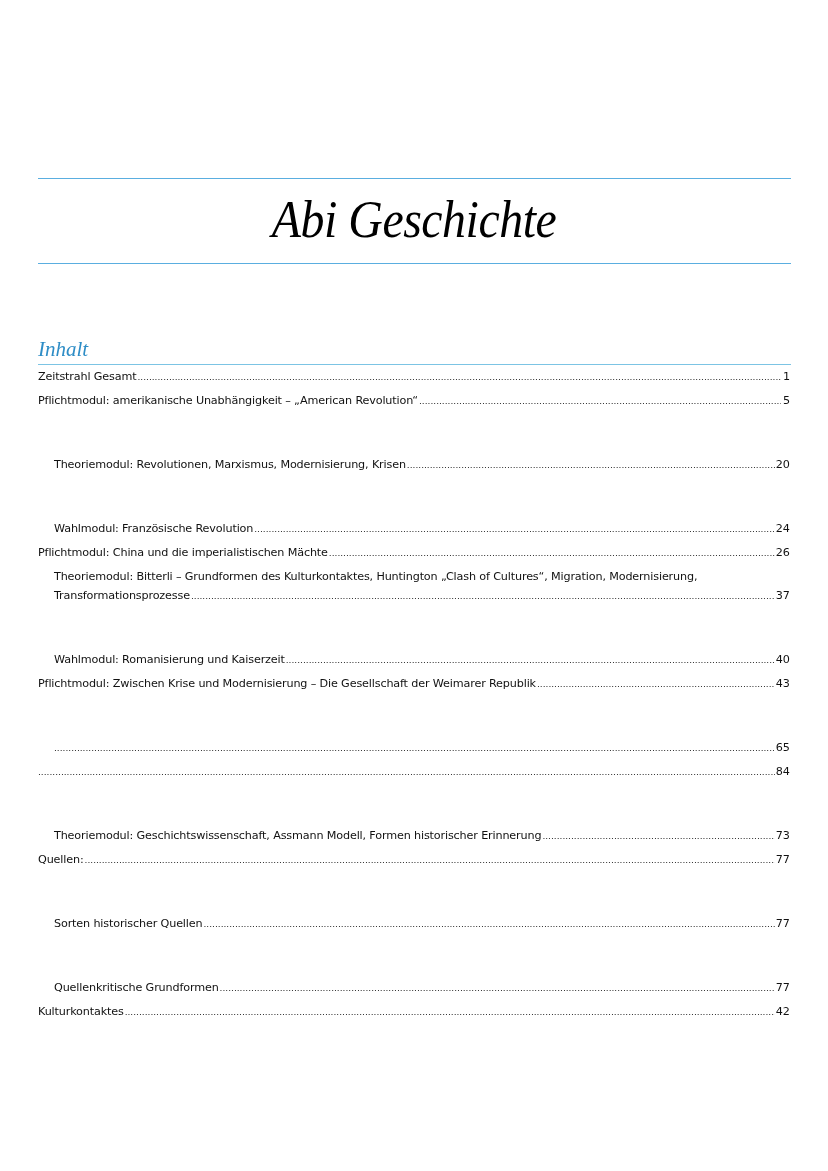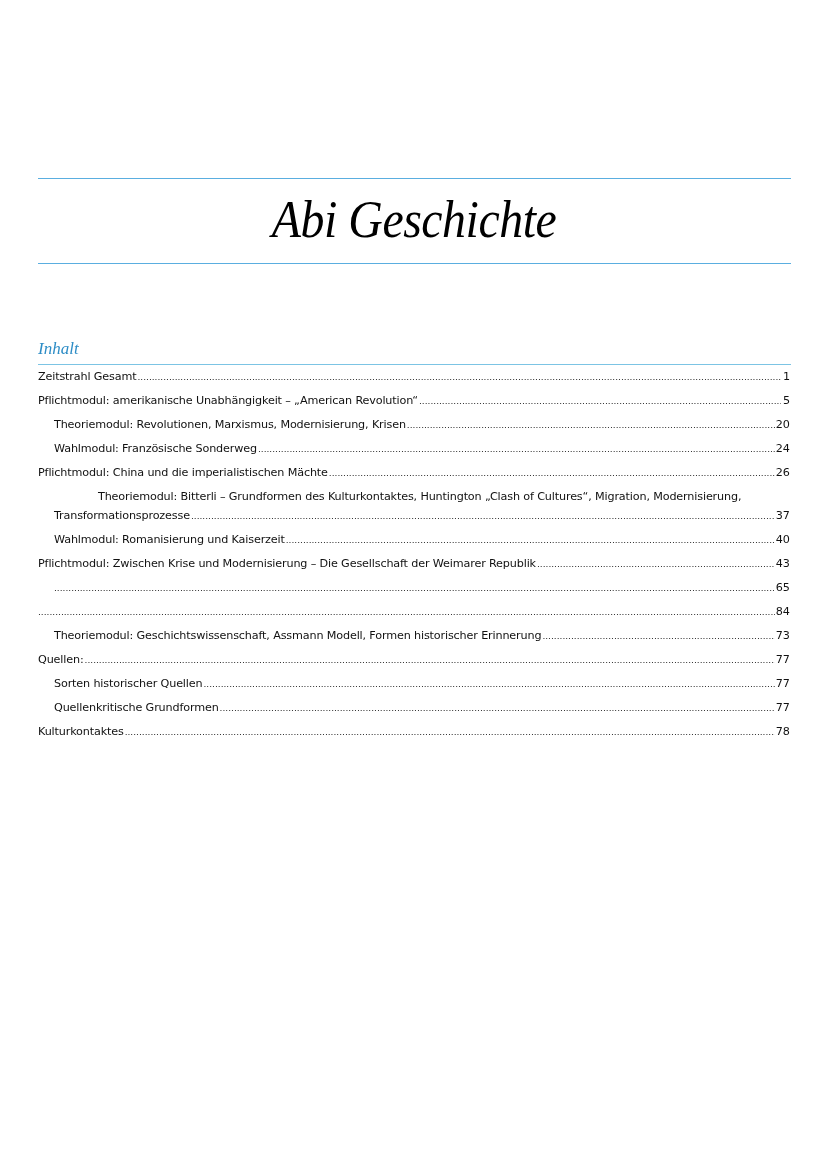--- a/index.html
+++ b/index.html
@@ -8,34 +8,34 @@
     .rule-top { top: 178px; }
     .rule-bottom { top: 263px; }
     .title {
       position: absolute; top: 188px; left: 0; width: 828px; text-align: center;
       font-family: "Liberation Serif", serif; font-style: italic; font-size: 52px;
       color: #000; letter-spacing: -0.5px; line-height: 64px;
       transform: scaleX(0.92);
     }
     .toc-heading {
       position: absolute; top: 336px; left: 38px;
-      font-family: "Liberation Serif", serif; font-style: italic; font-size: 17px;
+      font-family: "Liberation Serif", serif; font-style: italic; font-size: 21px;
       color: #2e8dc6; line-height: 26px;
     }
     .toc-rule { position: absolute; top: 364px; left: 38px; width: 753px; border-top: 1px solid #7cc4e4; }
     .toc { position: absolute; top: 366px; left: 38px; width: 752px; font-family: "DejaVu Sans", sans-serif; font-size: 11.2px; color: #111; }
     .entry { position: relative; display: flex; align-items: flex-end; line-height: 15px; margin-top: 0; }
     .entry.l1 { padding-left: 0; justify-content: flex-end; }
-    .entry.l2 { padding-left: 16px; }
+    .entry.l2 { padding-left: 16px; margin-top: 40px; }
     .entry .label { white-space: nowrap; background: #fff; padding-right: 1px; letter-spacing: -0.15px; }
     .entry .dots { flex: 1; overflow: hidden; white-space: nowrap; letter-spacing: 0px; color: #222; font-size: 9px; line-height: 13px; }
     .entry .dots::before { content: "..............................................................................................................................................................................................................................................................................................................................................................."; }
     .entry .page { white-space: nowrap; padding-left: 1px; min-width: 8px; text-align: right; }
     .entry-block { position: relative; padding-left: 16px; line-height: 15px; }
-    .entry-block .line1 { white-space: nowrap; letter-spacing: -0.15px; margin-left: 44px; }
+    .entry-block .line1 { white-space: nowrap; letter-spacing: -0.15px; }
   </style>
 </head>
 <body>
 
 <div class="rule rule-top"></div>
 <h1 class="title" style="margin:0;font-weight:normal;">Abi Geschichte</h1>
 <div class="rule rule-bottom"></div>
 
 <h2 class="toc-heading" style="margin:0;font-weight:normal;">Inhalt</h2>
 <div class="toc-rule"></div>
@@ -54,21 +54,21 @@
     <span class="page">5</span>
   </div>
   <div style="height:9px"></div>
   <div class="entry l2">
     <span class="label">Theoriemodul: Revolutionen, Marxismus, Modernisierung, Krisen</span>
     <span class="dots"></span>
     <span class="page">20</span>
   </div>
   <div style="height:9px"></div>
   <div class="entry l2">
-    <span class="label">Wahlmodul: Französische Sonderweg</span>
+    <span class="label">Wahlmodul: Französische Revolution</span>
     <span class="dots"></span>
     <span class="page">24</span>
   </div>
   <div style="height:9px"></div>
   <div class="entry l1">
     <span class="label">Pflichtmodul: China und die imperialistischen Mächte</span>
     <span class="dots"></span>
     <span class="page">26</span>
   </div>
   <div style="height:9px"></div>
@@ -124,15 +124,15 @@
   <div style="height:9px"></div>
   <div class="entry l2">
     <span class="label">Quellenkritische Grundformen</span>
     <span class="dots"></span>
     <span class="page">77</span>
   </div>
   <div style="height:9px"></div>
   <div class="entry l1">
     <span class="label">Kulturkontaktes</span>
     <span class="dots"></span>
-    <span class="page">78</span>
+    <span class="page">42</span>
   </div>
 </div>
 
 </body></html>

